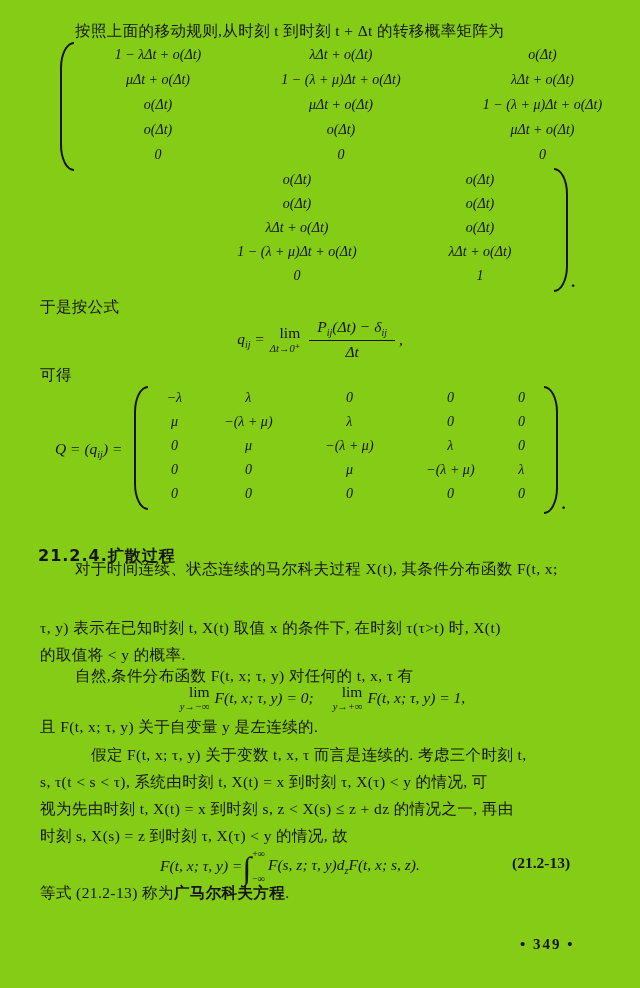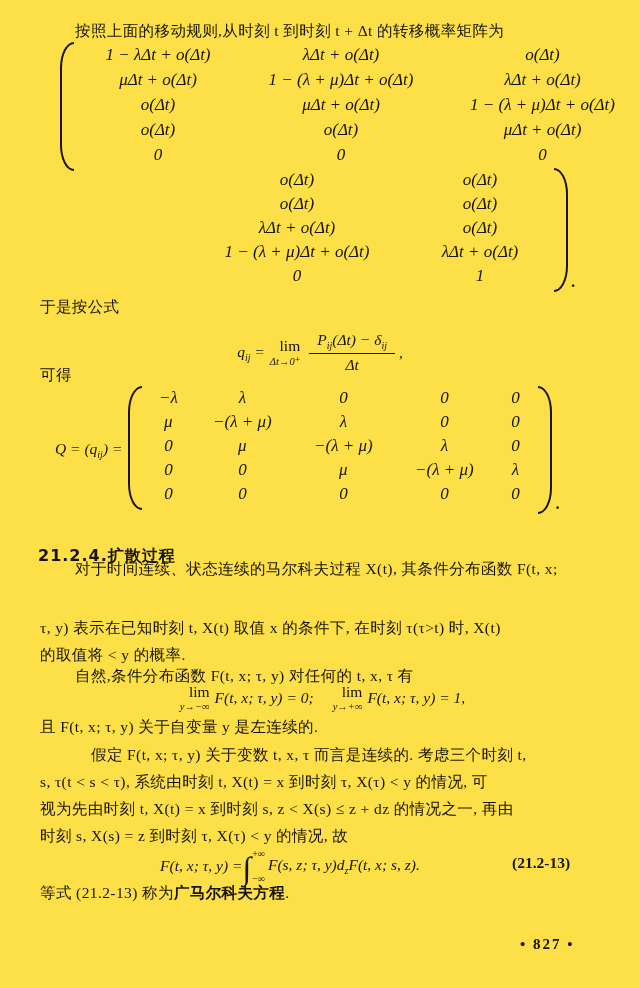--- a/index.html
+++ b/index.html
@@ -1,31 +1,31 @@
 <!DOCTYPE html>
 <html><head>
 <meta charset="utf-8">
 <style>
   html,body{margin:0;padding:0;}
   .page{
     position:relative;
     width:640px;height:988px;
-    background:#fde047;
+    background:#84cc16;
     color:#17130e;
     font-family:"Liberation Serif","DejaVu Serif",serif;
     overflow:hidden;
   }
   .abs{position:absolute;}
   .cn{font-size:15.5px;line-height:26px;letter-spacing:.4px;white-space:nowrap;}
   .mi{font-style:italic;}
   .grid{display:grid;align-items:center;justify-items:center;}
   .g3{grid-template-columns:168px 198px 205px;grid-auto-rows:25px;}
   .g2{grid-template-columns:218px 148px;grid-auto-rows:24px;}
   .g5{grid-template-columns:52px 96px 106px 96px 46px;grid-auto-rows:24px;}
-  .cell{font-style:italic;font-size:17px;white-space:nowrap;}
+  .cell{font-style:italic;font-size:14px;white-space:nowrap;}
   .bparen{width:12px;flex:0 0 12px;}
   .pl{border-left:2.2px solid currentColor;border-top:2.2px solid currentColor;border-bottom:2.2px solid currentColor;
       border-top-left-radius:14px 26px;border-bottom-left-radius:14px 26px;}
   .pr{border-right:2.2px solid currentColor;border-top:2.2px solid currentColor;border-bottom:2.2px solid currentColor;
       border-top-right-radius:14px 26px;border-bottom-right-radius:14px 26px;}
   .hflex{display:flex;}
   .mdot{font-size:17px;font-weight:bold;align-self:flex-end;margin-left:3px;}
   .formula{font-size:15.5px;display:flex;justify-content:center;align-items:center;width:640px;}
   .frac{display:inline-flex;flex-direction:column;text-align:center;margin:0 4px;}
   .frac .num{border-bottom:1.4px solid currentColor;padding:0 8px 2px;text-align:center;}
@@ -80,37 +80,37 @@
       <span class="cell">λΔt + o(Δt)</span>
       <span class="cell">0</span>
       <span class="cell">1</span>
     </div>
     <div class="bparen pr" style="height: 120px;"></div>
     <span class="mdot">.</span>
   </div>
 
   <div class="abs cn" style="top:294px;left:40px;">于是按公式</div>
 
-  <div class="abs formula" style="top:318px;left:0;margin-top:13px;">
+  <div class="abs formula" style="top:318px;left:0;">
     <span class="mi"><span>q</span><sub>ij</sub><span> = </span></span>
     <span class="lim">
       <span>lim</span>
       <span class="limsub mi">Δt→0⁺</span>
     </span>
     <span class="frac mi">
       <span class="num"><span>P</span><sub>ij</sub><span>(Δt) − δ</span><sub>ij</sub></span>
       <span class="den">Δt</span>
     </span>
     <span>,</span>
   </div>
 
   <div class="abs cn" style="top:362px;left:40px;">可得</div>
 
   <div class="abs hflex" style="top:386px;left:55px;align-items:stretch;">
-    <span class="mi" style="align-self:center;font-size:15.5px;margin-right:6px;white-space:nowrap;"><span>Q = (q</span><sub>ij</sub><span>) =</span></span>
+    <span class="mi" style="align-self:center;font-size:15.5px;margin-right:12px;white-space:nowrap;"><span>Q = (q</span><sub>ij</sub><span>) =</span></span>
     <div class="bparen pl" style="height: 120px;"></div>
     <div class="grid g5">
       <span class="cell">−λ</span>
       <span class="cell">λ</span>
       <span class="cell">0</span>
       <span class="cell">0</span>
       <span class="cell">0</span>
       <span class="cell">μ</span>
       <span class="cell">−(λ + μ)</span>
       <span class="cell">λ</span>
@@ -171,15 +171,15 @@
       <span>+∞</span>
       <span>−∞</span>
     </span>
     <span class="mi"><span>F(s, z; τ, y)d</span><sub>z</sub><span>F(t, x; s, z).</span></span>
   </div>
   <div class="abs eqnum" style="top:854px;left:512px;">(21.2-13)</div>
 
   <div class="abs cn" style="top:880px;left:40px;"><span>等式 (21.2-13) 称为</span><span class="bold">广马尔科夫方程</span><span>.</span></div>
 
 
-  <div class="abs pageno" style="top:936px;left:520px;">• 827 •</div>
+  <div class="abs pageno" style="top:936px;left:520px;">• 349 •</div>
 
 </div>
 
 </body></html>

